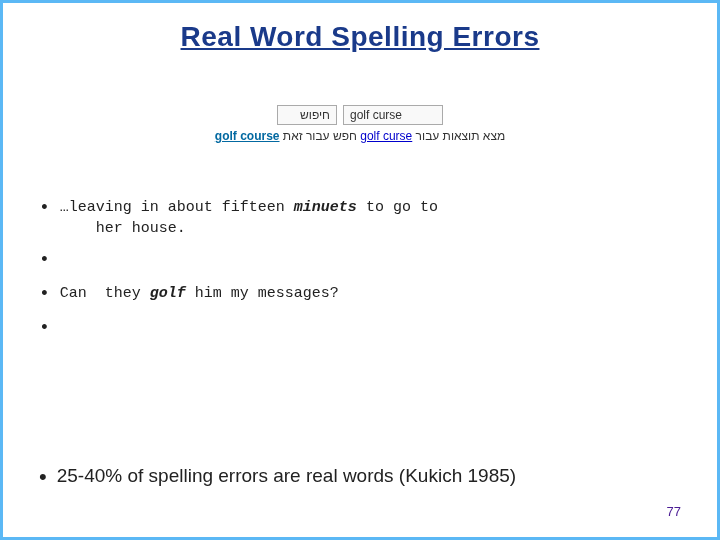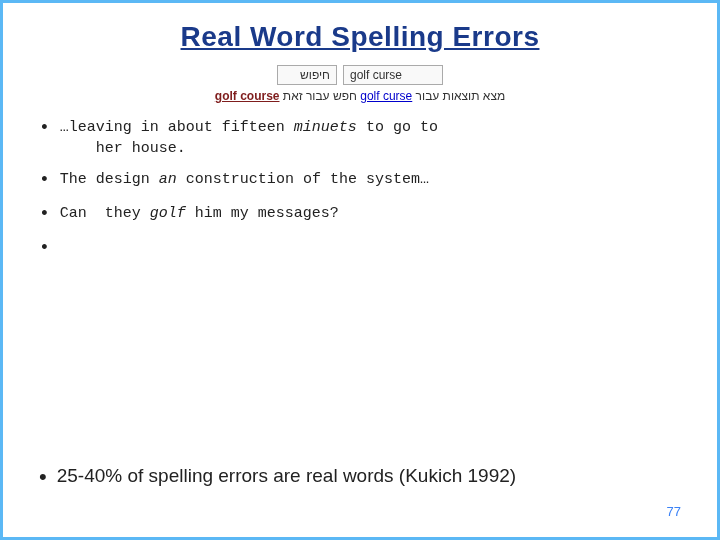--- a/index.html
+++ b/index.html
@@ -12,20 +12,21 @@
       overflow: hidden;
       border: 3px solid #5bb8f5;
     }
 
     .slide {
       width: 100%;
       height: 100%;
       padding: 18px 36px 18px 36px;
       display: flex;
       flex-direction: column;
+      gap: 40px;
     }
 
     .title {
       text-align: center;
       font-size: 28px;
       font-weight: bold;
       color: #1a3a8a;
       text-decoration: underline;
       margin-bottom: 12px;
       letter-spacing: 0.5px;
@@ -71,21 +72,21 @@
       direction: rtl;
       unicode-bidi: embed;
     }
 
     .golf-curse-link {
       color: #0000cc;
       text-decoration: underline;
     }
 
     .golf-course-link {
-      color: #7f1d1d;
+      color: #0369a1;
       text-decoration: underline;
       font-weight: bold;
     }
 
     .bullet-list {
       list-style: none;
       padding: 0;
       margin: 0 0 16px 0;
       flex: 1;
     }
@@ -103,21 +104,21 @@
     .bullet-dot {
       margin-right: 10px;
       font-size: 18px;
       color: #222;
       flex-shrink: 0;
       margin-top: -1px;
     }
 
     .italic-bold {
       font-style: italic;
-      font-weight: normal;
+      font-weight: bold;
     }
 
     .bullet-text {
       white-space: pre-wrap;
     }
 
     .bottom-section {
       margin-top: 6px;
     }
 
@@ -132,21 +133,21 @@
     }
 
     .bottom-bullet .bullet-dot {
       font-size: 22px;
       margin-right: 10px;
     }
 
     .page-number {
       text-align: right;
       font-size: 13px;
-      color: #3b82f6;
+      color: #4c1d95;
       margin-top: 11px;
     }
   </style>
 </head>
 <body>
 
 <div class="slide">
 
   <div class="title">Real Word Spelling Errors</div>
 
@@ -166,35 +167,34 @@
   <ul class="bullet-list">
 
     <li>
       <span class="bullet-dot">•</span>
       <span class="bullet-text">…leaving in about fifteen <span class="italic-bold">minuets</span> to go to
     her house.</span>
     </li>
 
     <li>
       <span class="bullet-dot">•</span>
-      <span class="bullet-text">The design <span class="italic-bold">an</span> construction of the system…</span>
     </li>
 
     <li>
       <span class="bullet-dot">•</span>
       <span class="bullet-text">Can  they <span class="italic-bold">golf</span> him my messages?</span>
     </li>
 
     <li>
       <span class="bullet-dot">•</span>
     </li>
 
   </ul>
 
   <div class="bottom-section">
     <div class="bottom-bullet">
       <span class="bullet-dot">•</span>
-      <span>25-40% of spelling errors are real words  (Kukich 1992)</span>
+      <span>25-40% of spelling errors are real words  (Kukich 1985)</span>
     </div>
     <div class="page-number">77</div>
   </div>
 
 </div>
 
 </body></html>

